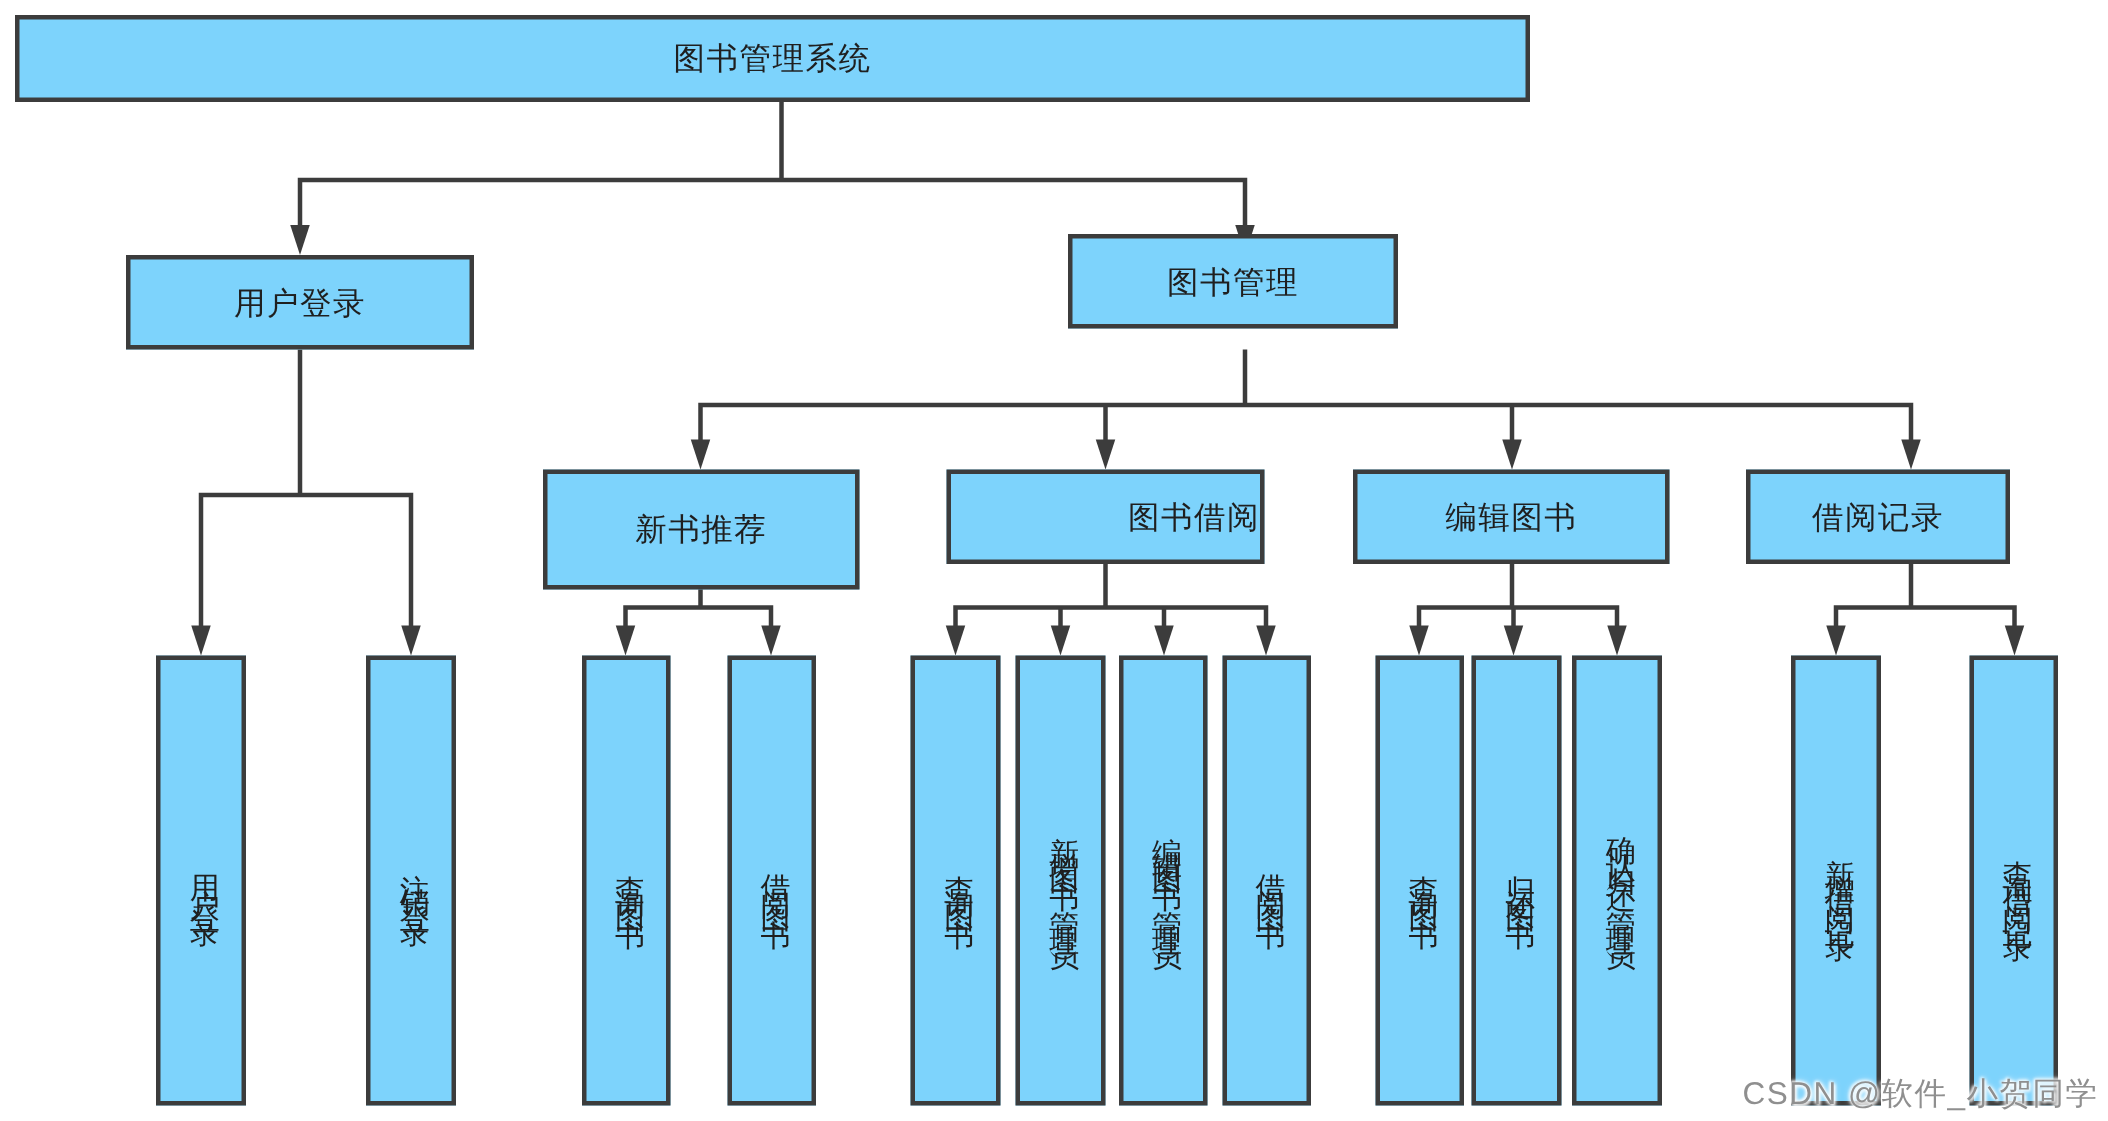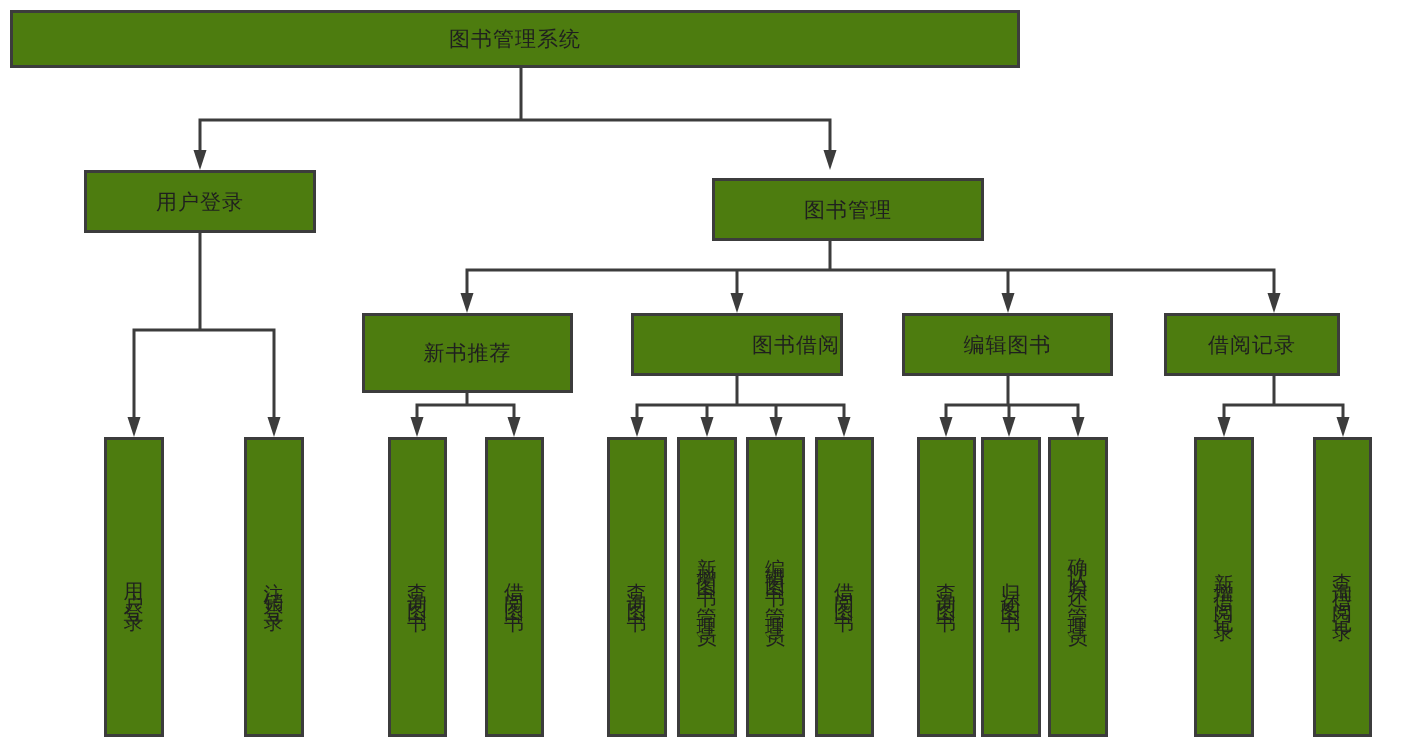--- a/index.html
+++ b/index.html
@@ -7,27 +7,28 @@
     position:relative;
     width:1405px;height:747px;
     background:#ffffff;
     font-family:"Liberation Sans","DejaVu Sans",sans-serif;
     overflow:hidden;
   }
   #wires{position:absolute;left:0;top:0;width:1405px;height:747px;}
   .box{
     position:absolute;
     box-sizing:border-box;
-    background:#4d7c0f;
+    background:#7dd3fc;
     border:3px solid #3c3c3c;
     display:flex;align-items:center;justify-content:center;
     color:#1f1f1f;
     font-size:21px;
     letter-spacing:1px;
     z-index:2;
+    font-family:Liberation Mono, monospace;
   }
   .box .vtext{
     writing-mode:vertical-rl;
     text-orientation:mixed;
     font-size:20px;
     letter-spacing:10px;
     line-height:1;
     white-space:nowrap;
   }
   .leaf{width:60px;top:437px;height:300px;}
@@ -87,21 +88,21 @@
     </g>
   </svg>
 
   <div class="box" style="left:10px;top:10px;width:1010px;height:58px;">
     <span>图书管理系统</span>
   </div>
 
   <div class="box" style="left:84px;top:170px;width:232px;height:63px;">
     <span>用户登录</span>
   </div>
-  <div class="box" style="left:712px;top:178px;width:272px;height:63px;">
+  <div class="box" style="left:712px;top:156px;width:220px;height:63px;">
     <span>图书管理</span>
   </div>
 
   <div class="box" style="left:362px;top:313px;width:211px;height:80px;">
     <span>新书推荐</span>
   </div>
   <div class="box" style="left:631px;top:313px;width:212px;height:63px;justify-content:flex-end;">
     <span>图书借阅</span>
   </div>
   <div class="box" style="left:902px;top:313px;width:211px;height:63px;">
@@ -148,14 +149,15 @@
     <span class="vtext">确认归还（管理员）</span>
   </div>
 
   <div class="box leaf" style="left:1194px;">
     <span class="vtext">新增借阅记录</span>
   </div>
   <div class="box leaf" style="left:1313px;width:59px;">
     <span class="vtext">查询借阅记录</span>
   </div>
 
+  <div class="watermark">CSDN @软件_小贺同学</div>
 
 </div>
 
 </body></html>

